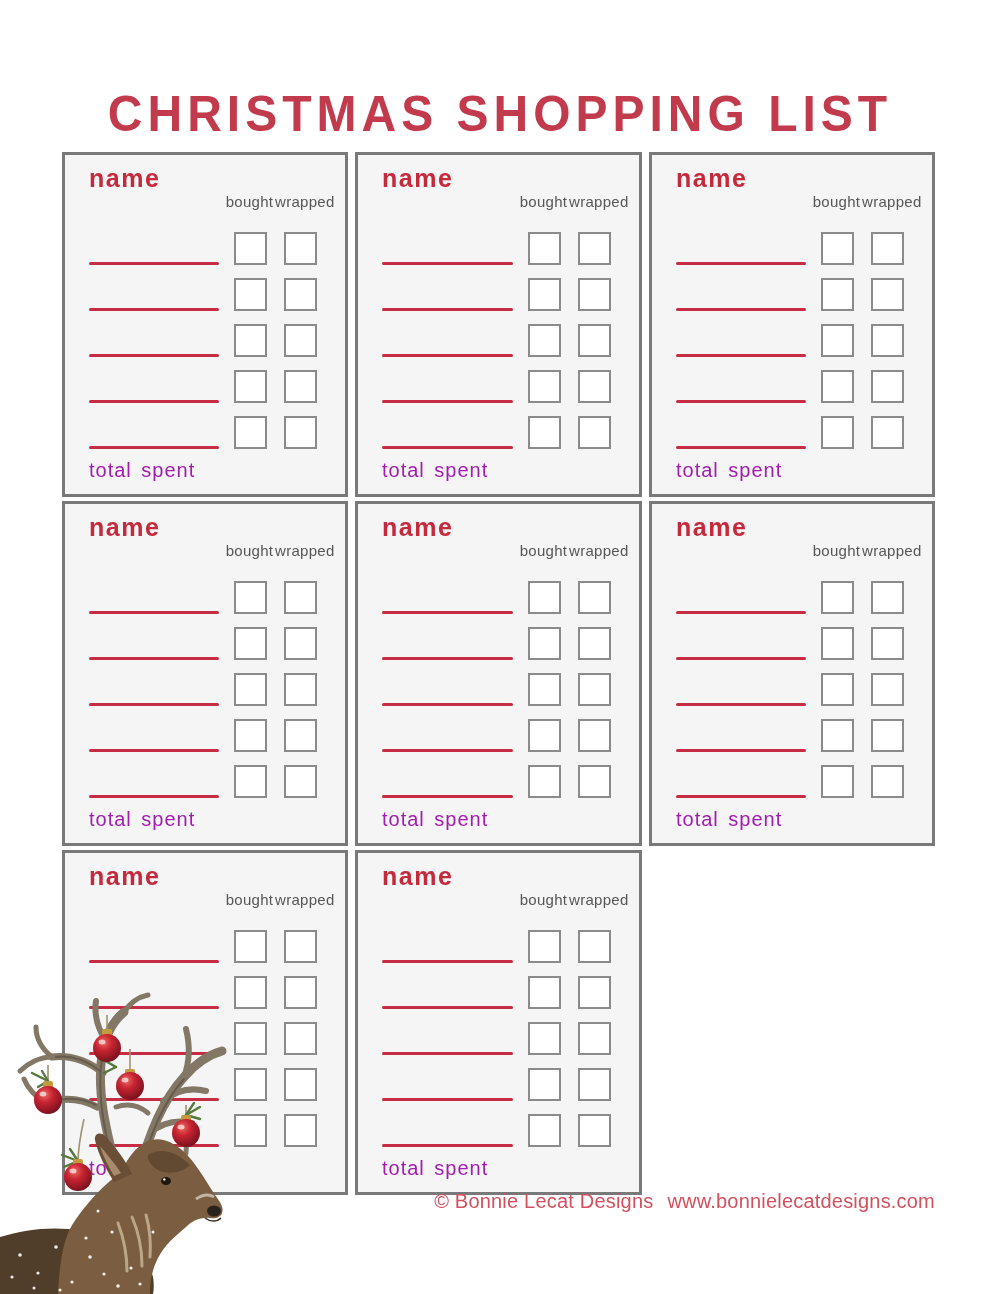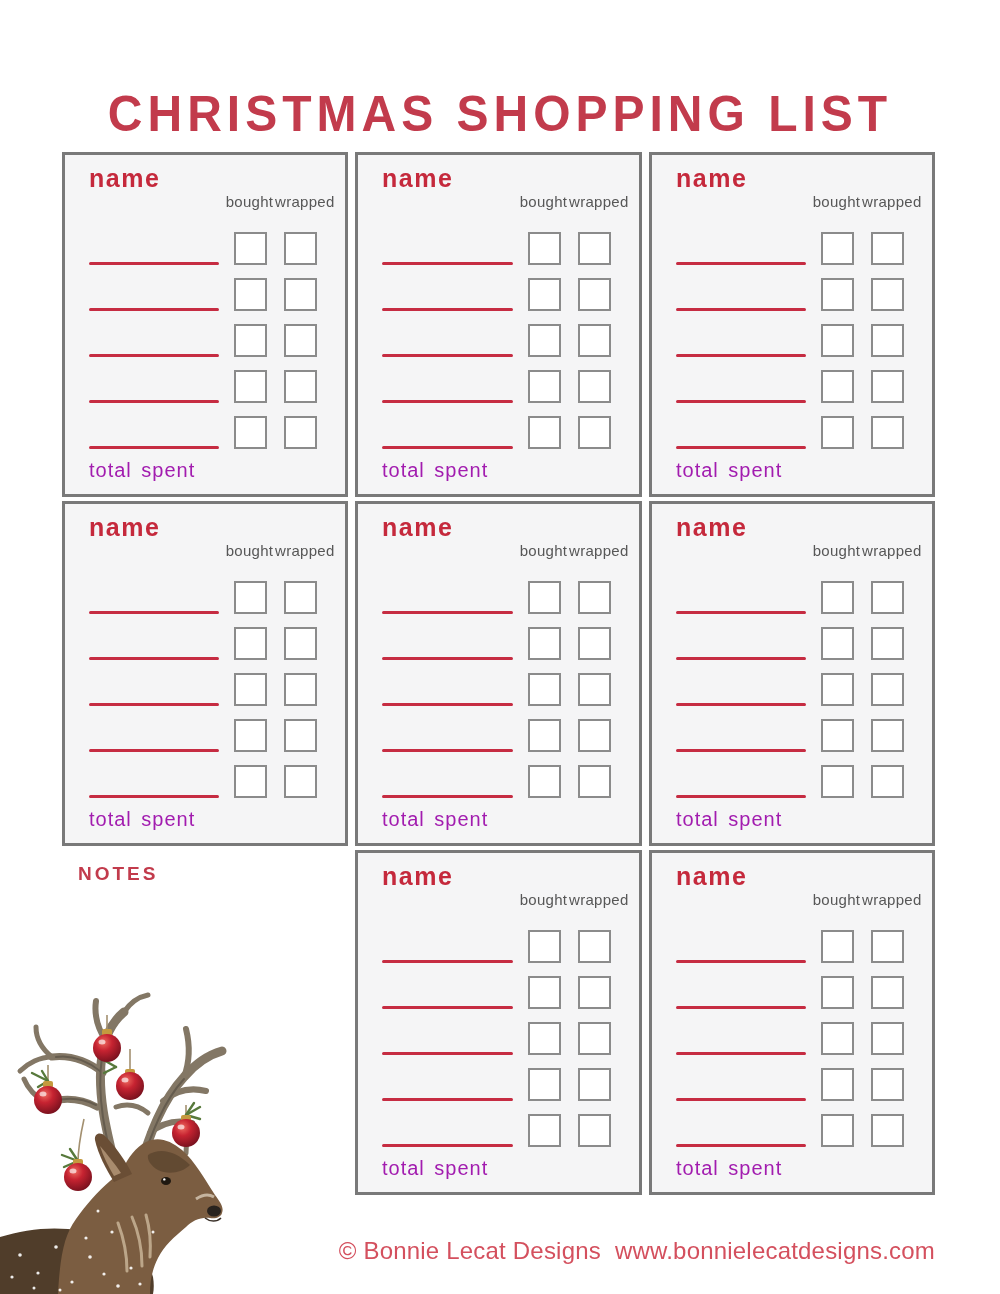--- a/index.html
+++ b/index.html
@@ -48,22 +48,22 @@
     margin-top:auto;color:#a21caf;font-size:20px;letter-spacing:1px;
     word-spacing:3px;
   }
   
   .notes-cell{background:#ffffff;padding:13px 0 0 16px;box-sizing:border-box;}
   .notes-label{
     color:var(--title-red);font-size:19px;font-weight:bold;letter-spacing:3px;
   }
   
   .footer{
-    position:absolute;top:1237px;right:65px;color:var(--footer-red);
-    font-size:24px;letter-spacing:.2px;white-space:nowrap;
+    position:absolute;top:1190px;right:65px;color:var(--footer-red);
+    font-size:20px;letter-spacing:.2px;white-space:nowrap;
   }
   .footer .sep{display:inline-block;width:14px;}
   
   .reindeer{position:absolute;left:0;top:985px;width:250px;height:309px;}
 </style>
 </head>
 <body>
 
 <h1 class="page-title">CHRISTMAS SHOPPING LIST</h1>
 
@@ -337,23 +337,20 @@
         <div class="item-line"></div>
         <div class="boxes">
           <div class="checkbox"></div>
           <div class="checkbox"></div>
         </div>
       </div>
     </div>
     <div class="total">total spent</div>
   </div>
 
-  <div class="notes-cell">
-    <div class="notes-label">NOTES</div>
-  </div>
 
   <div class="card">
     <div class="card-name">name</div>
     <div class="cb-labels">
       <span>bought</span>
       <span>wrapped</span>
     </div>
     <div class="items">
       <div class="item-row">
         <div class="item-line"></div>

